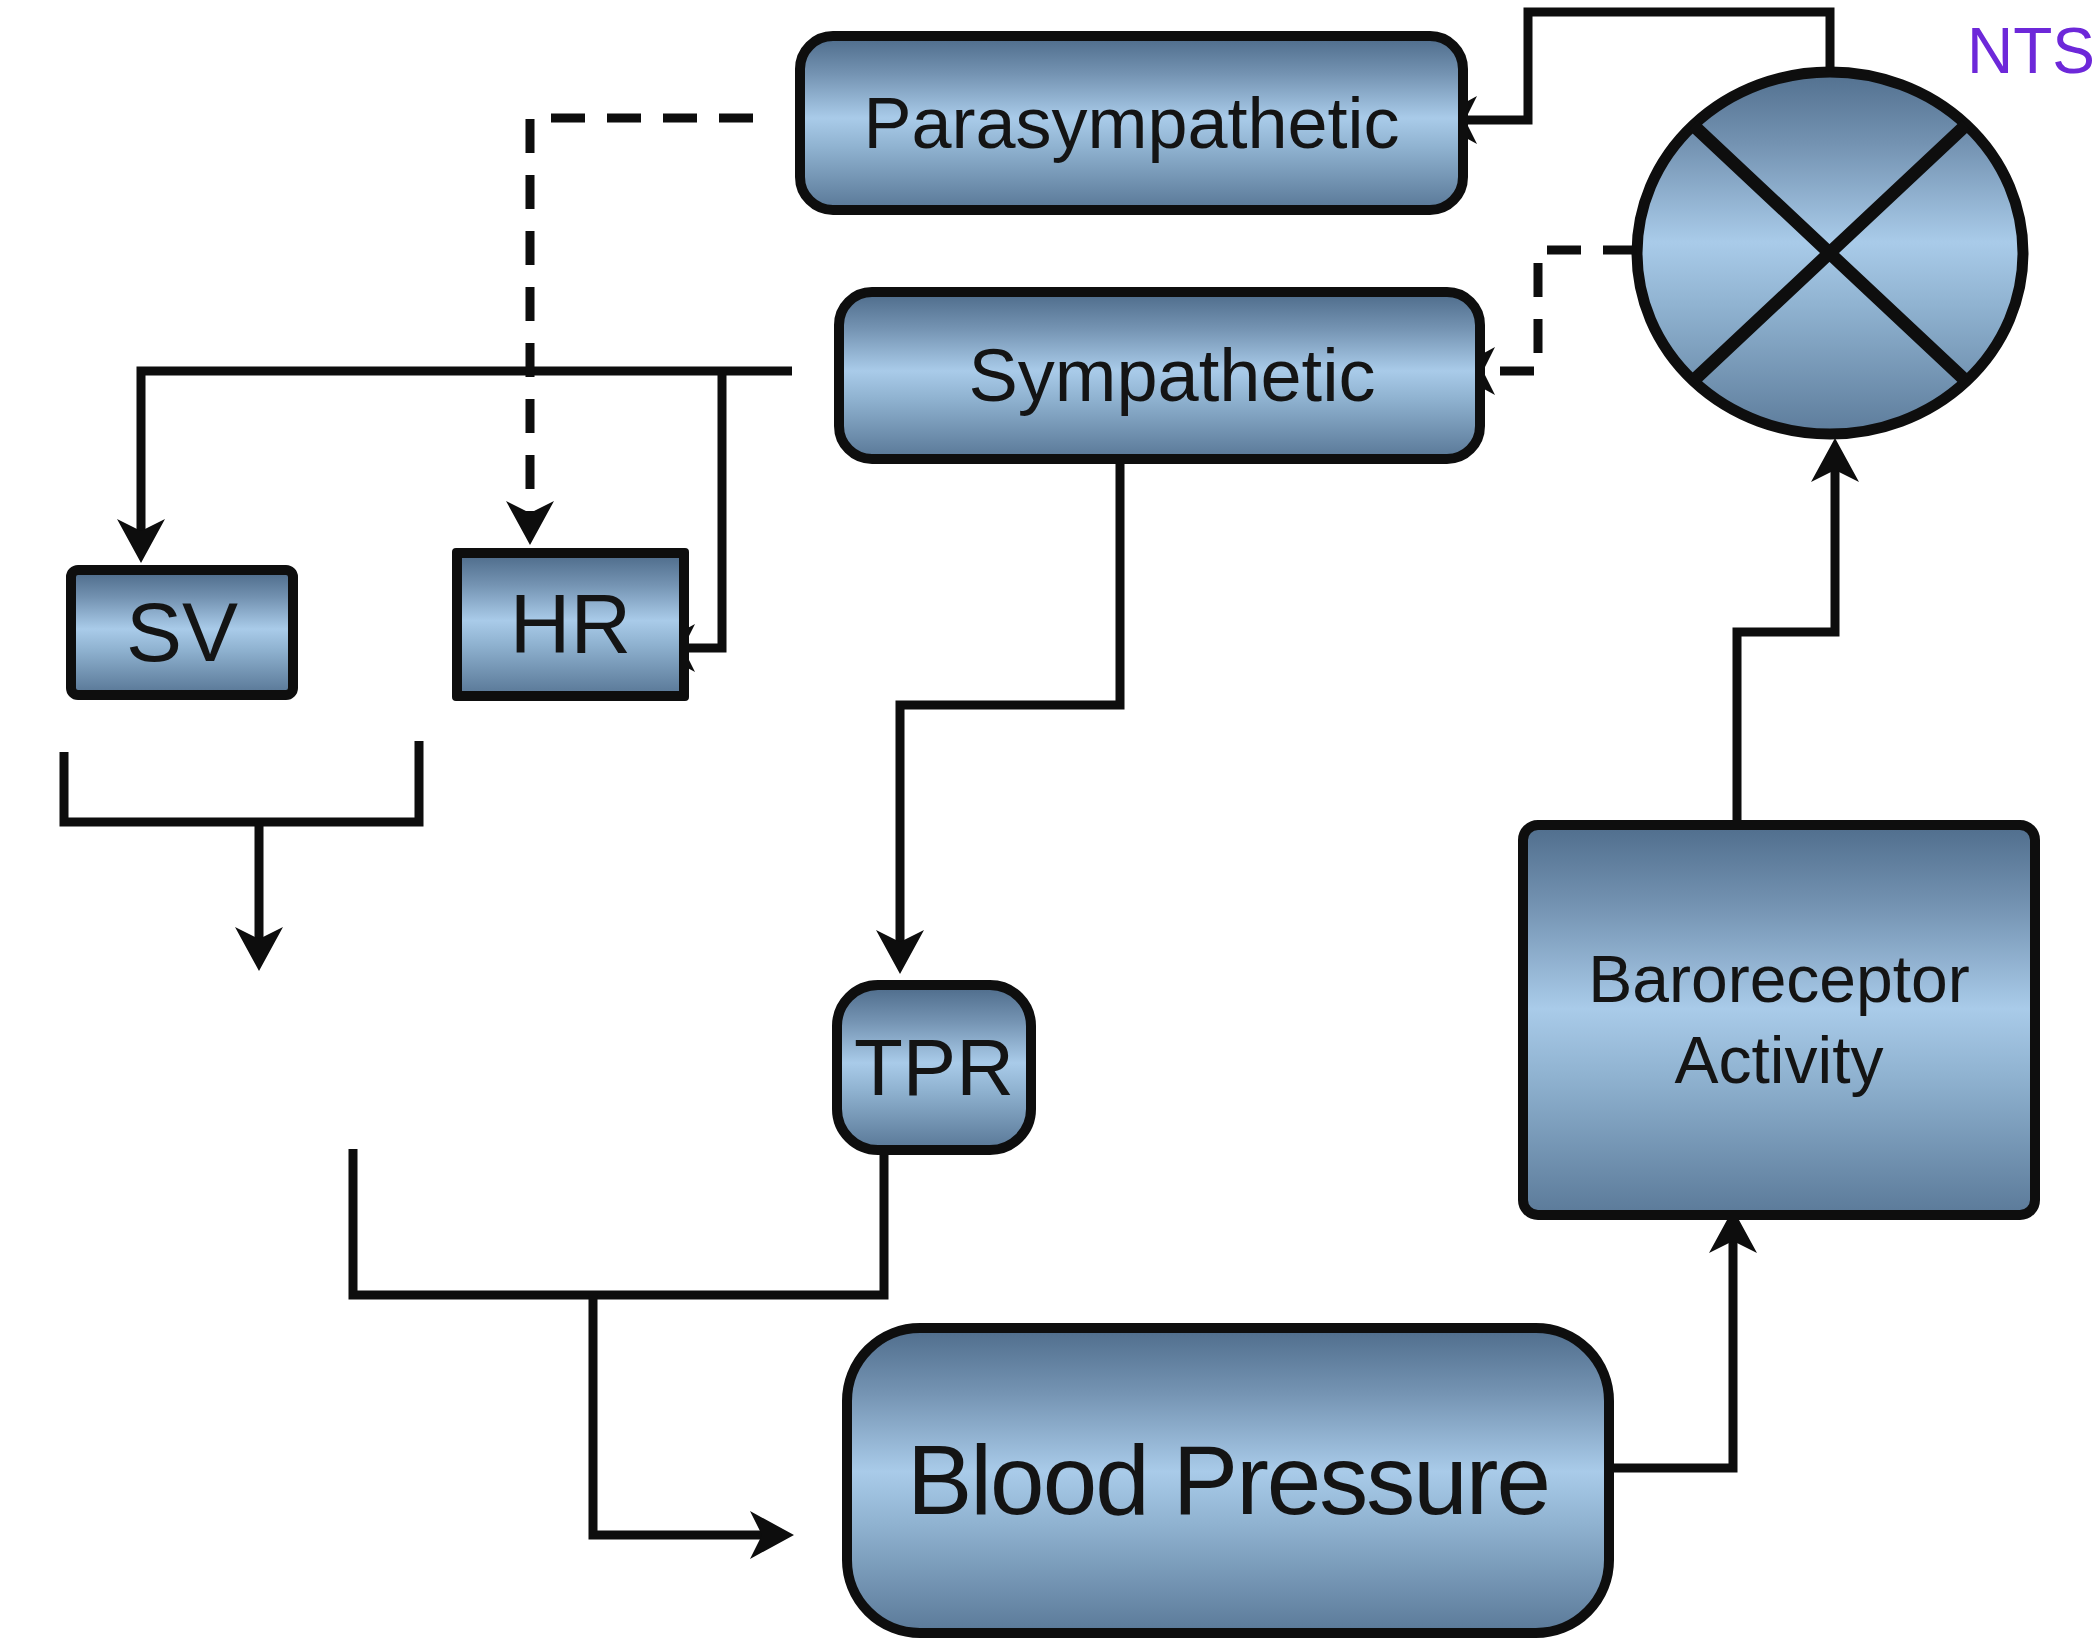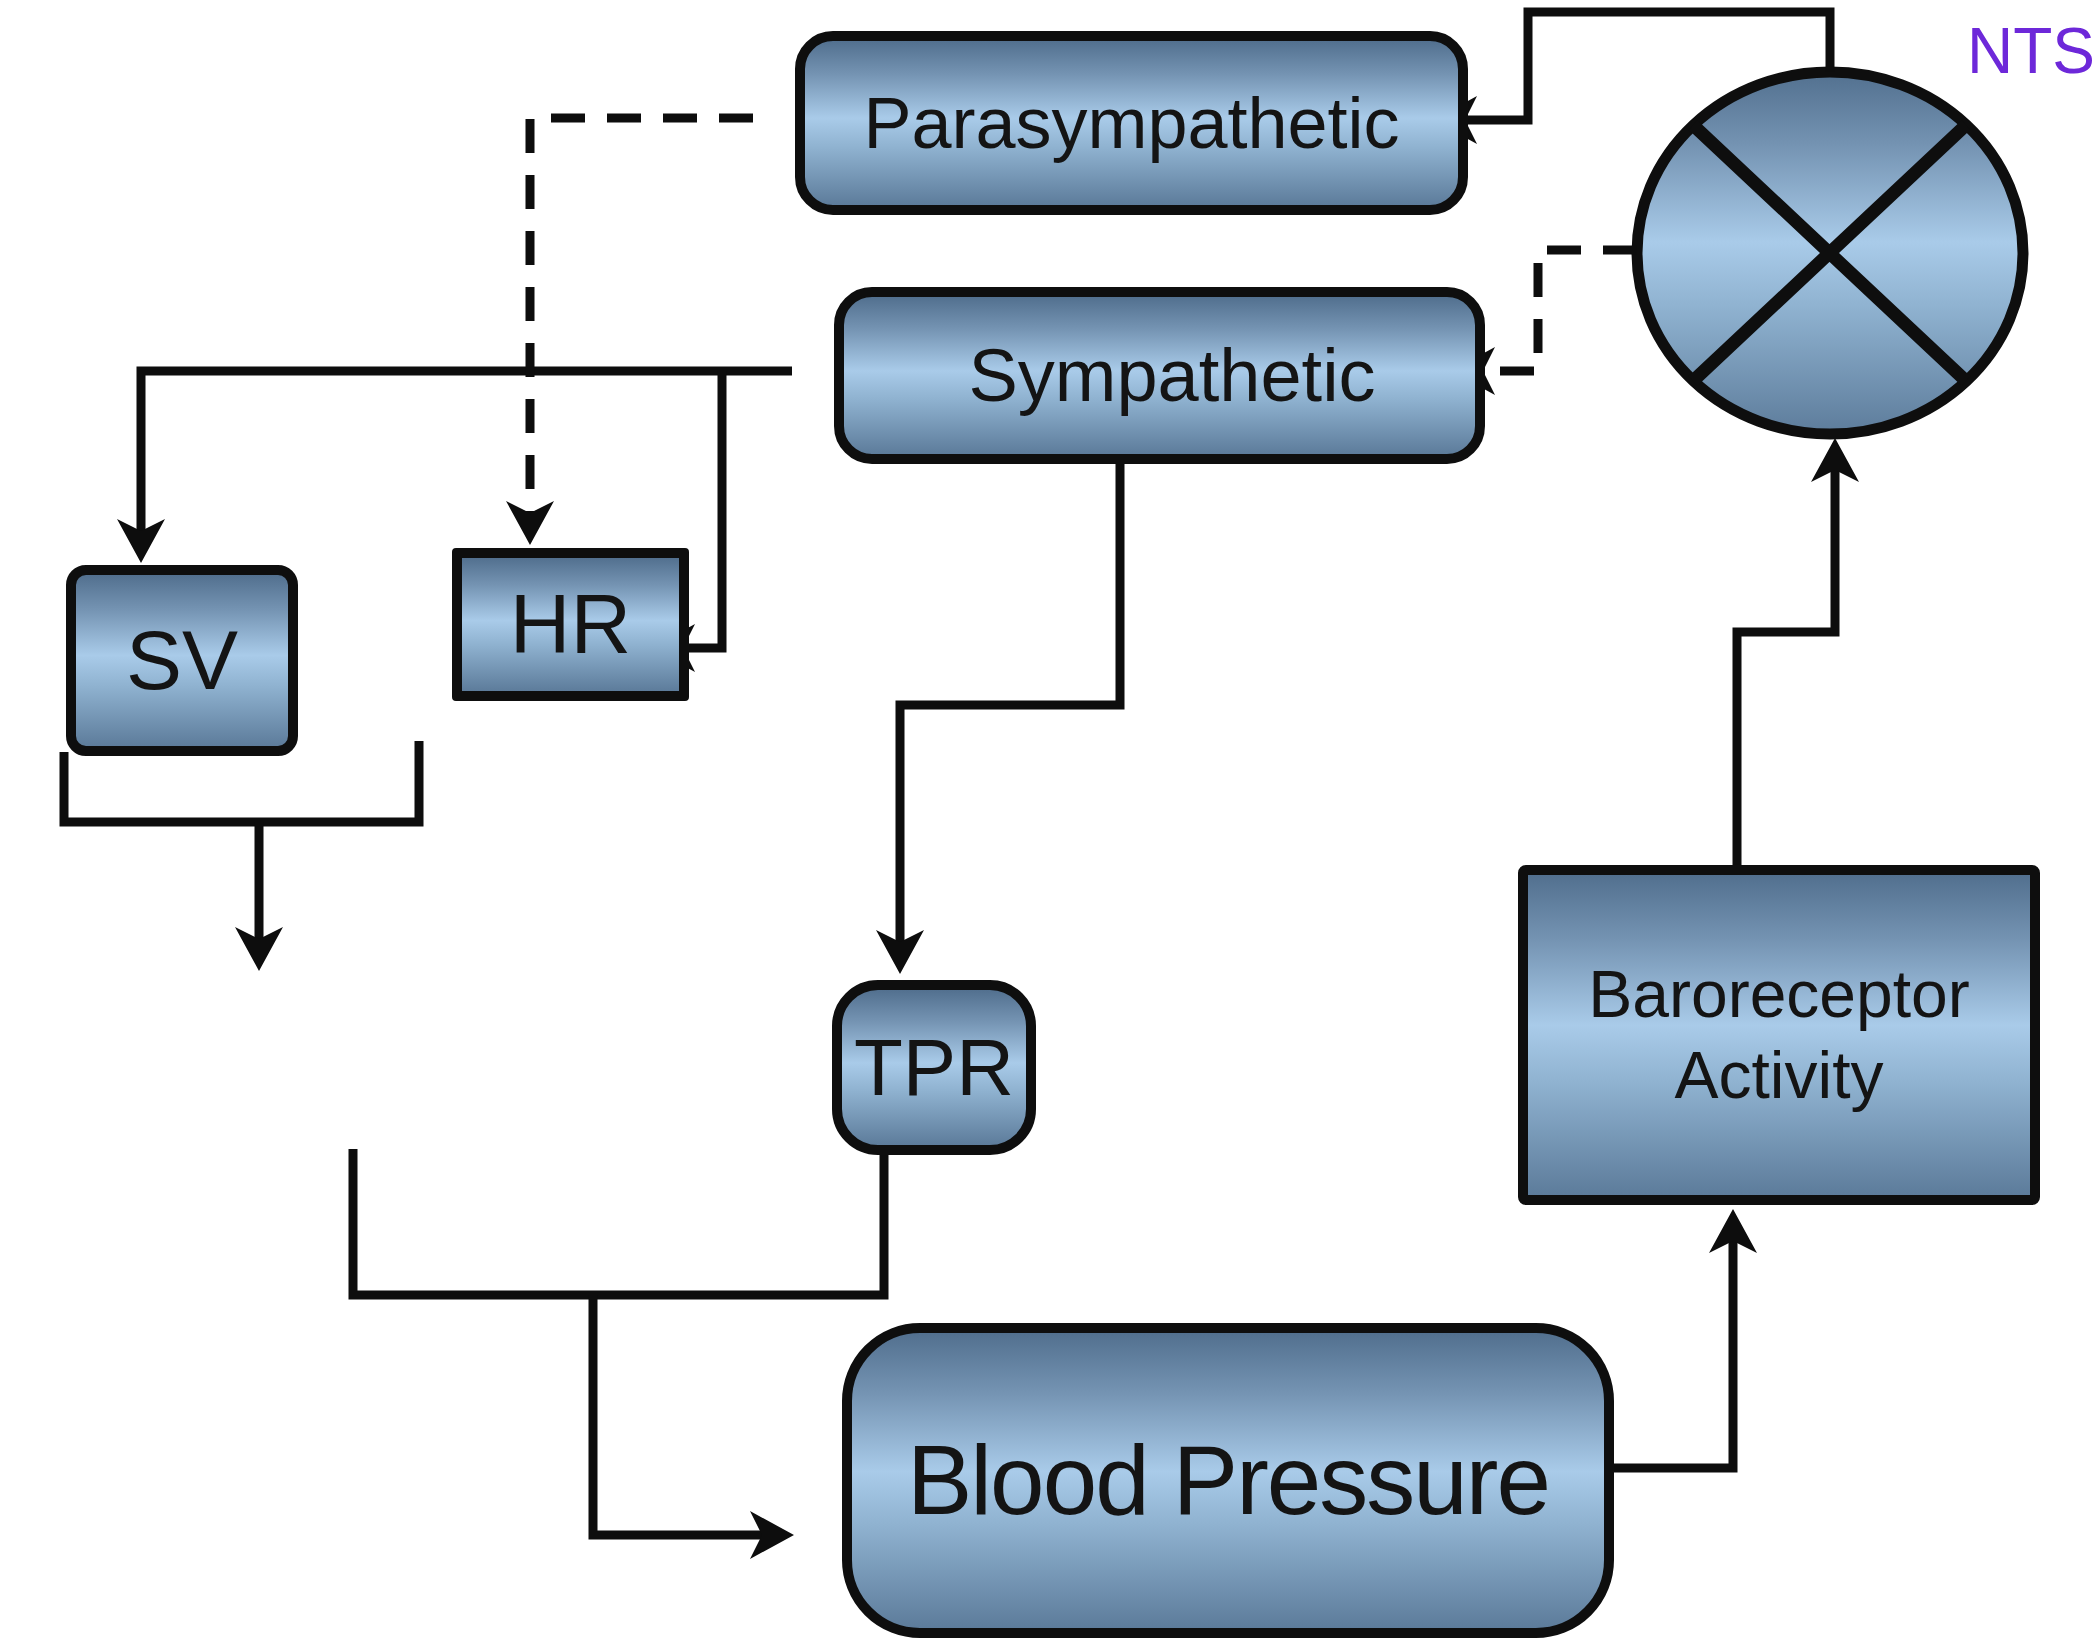--- a/index.html
+++ b/index.html
@@ -17,25 +17,25 @@
     border:10px solid #0e0e0e;
     background:linear-gradient(180deg,#52708f 0%,#7493b2 20%,#a9cbe9 47%,#8fb2d0 65%,#5d7c9b 100%);
     display:flex;align-items:center;justify-content:center;
     color:#141414;text-align:center;
     white-space:nowrap;
     margin-left:42px;
   }
   .node.wrap{white-space:normal;line-height:1.22;}
   .n-para {left:753px; top:31px;  width:673px; height:184px; border-radius:38px; font-size:72px;}
   .n-symp {left:792px; top:287px; width:651px; height:177px; border-radius:38px; font-size:74px;padding-left:25px;}
-  .n-sv   {left:24px;  top:565px; width:232px; height:191px; border-radius:20px; font-size:84px;}
+  .n-sv   {left:24px;  top:565px; width:232px; height:135px; border-radius:12px; font-size:84px;}
   .n-hr   {left:410px; top:548px; width:237px; height:153px; border-radius:4px; font-size:84px;}
   .n-co   {left:13px;  top:975px; width:708px; height:182px; border-radius:54px; font-size:82px;}
   .n-tpr  {left:790px; top:980px; width:204px; height:175px; border-radius:46px; font-size:80px;}
-  .n-baro {left:1476px;top:865px; width:522px; height:340px; border-radius:8px; font-size:66px;}
+  .n-baro {left:1476px;top:820px; width:522px; height:400px; border-radius:20px; font-size:66px;}
   .n-bp   {left:800px; top:1323px;width:772px; height:315px; border-radius:78px; font-size:98px; letter-spacing:-2px;}
   .nts-label{
     position:absolute;z-index:2;left:1925px;top:14px;width:170px;
     font-size:64px;color:#6d28d9;text-align:right;
   }
 </style>
 </head>
 <body>
 
 <div class="stage">

